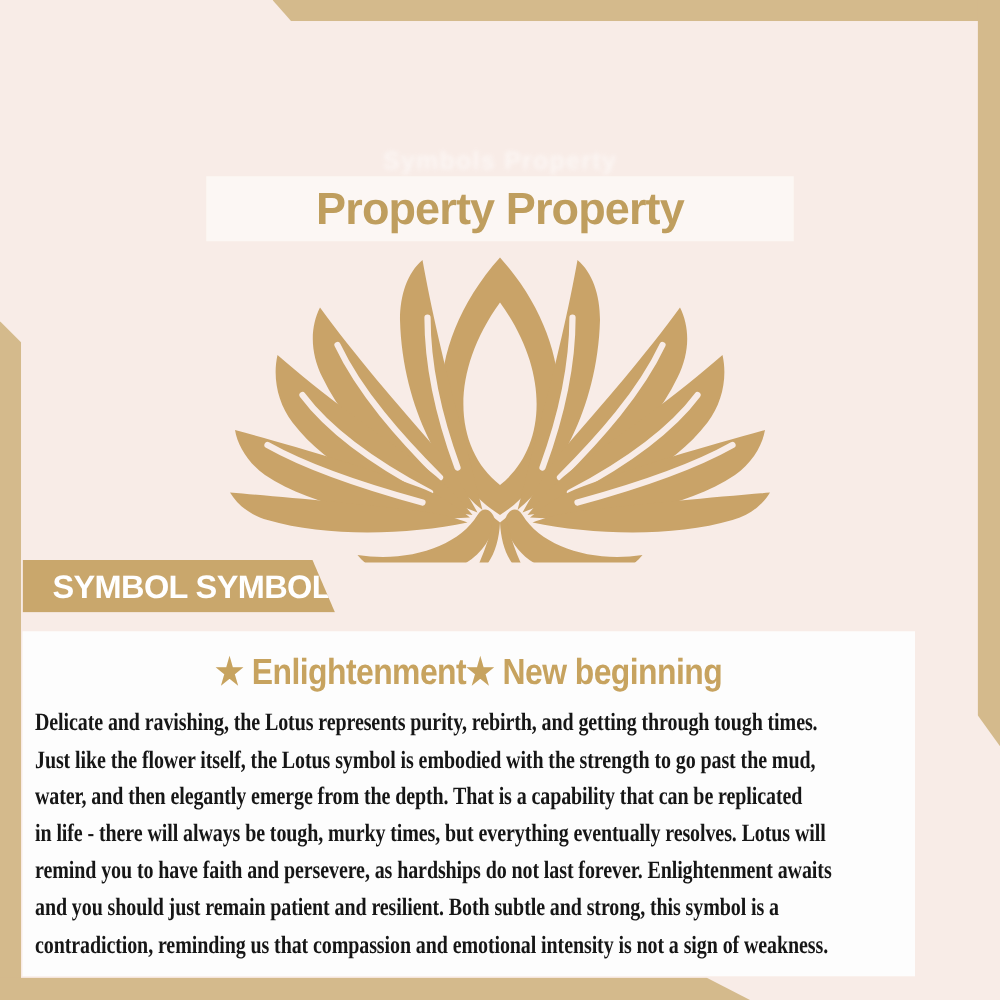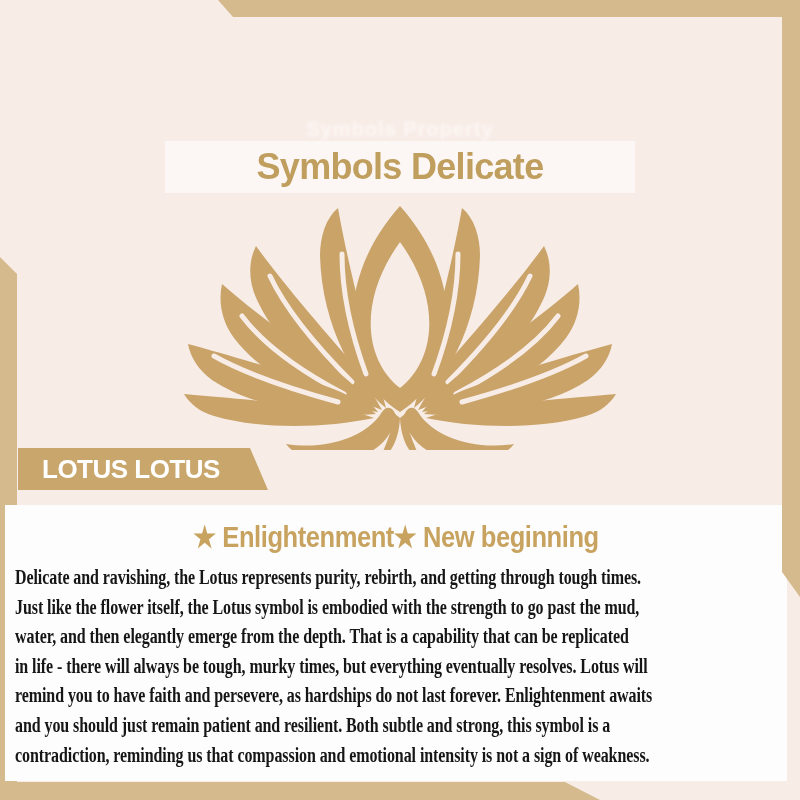--- a/index.html
+++ b/index.html
@@ -38,21 +38,21 @@
   .petal{fill:var(--c-lotus,#c9a368);}
   .slit{fill:none;stroke:var(--c-background,#f8ece7);stroke-width:5;stroke-linecap:round;}
 
   
   .banner{position:absolute;left:18px;top:448px;width:250px;height:42px;background:var(--c-banner,#c9a76c);
     clip-path:polygon(0 0,232px 0,100% 100%,0 100%);z-index:5;}
   .banner .banner-label{display:block;padding-left:24px;line-height:42px;font-size:26px;font-weight:bold;
     letter-spacing:-.5px;color:var(--c-banner_text,#ffffff);}
 
   
-  .card{position:absolute;left:5px;top:505px;width:782px;height:276px;background:var(--c-card_bg,#fdfdfd);
+  .card{position:absolute;left:18px;top:505px;width:714px;height:276px;background:var(--c-card_bg,#fdfdfd);
     z-index:4;overflow:hidden;}
   .card-heading{margin-top:15px;text-align:center;font-size:29px;font-weight:bold;letter-spacing:-.5px;
     color:var(--c-heading_gold,#c7a35f);transform:scaleX(.88);}
   .paragraph{margin-top:9px;padding-left:10px;font-family:Liberation Serif, serif;}
   .pline{white-space:nowrap;font-size:20px;font-weight:bold;line-height:29.6px;color:var(--c-text_dark,#161616);
     transform:scaleX(.8);transform-origin:left center;letter-spacing:-.1px;}
 </style>
 </head>
 <body>
 
@@ -60,21 +60,21 @@
 
   <div class="frame frame-top"></div>
   <div class="frame frame-right"></div>
   <div class="frame frame-left"></div>
   <div class="frame frame-bottom"></div>
 
 
   <div class="ghost-title">Symbols Property</div>
 
   <div class="title-strip">
-    <span class="title">Symbols Delicate</span>
+    <span class="title">Property Property</span>
   </div>
 
   <div class="lotus">
     <svg viewBox="0 0 460 252">
       <defs>
         <g id="lhalf">
           <path class="petal" d="M216,210 C186,186 152,130 150,58 C150,38 156,20 168,10 C174,44 186,98 198,140 C204,162 210,188 216,210 Z"></path>
           <path class="slit" d="M196,176 C182,138 172,96 172,56"></path>
           <path class="petal" d="M212,212 C168,196 114,158 88,104 C78,84 78,64 86,48 C112,84 150,128 178,160 C190,174 202,194 212,212 Z"></path>
           <path class="slit" d="M182,184 C150,152 118,116 100,78"></path>
@@ -88,21 +88,21 @@
         </g>
       </defs>
       <path class="petal" fill-rule="evenodd" d="M230,214 C172,178 162,84 230,8 C298,84 288,178 230,214 Z
            M230,190 C194,162 188,102 230,44 C272,102 266,162 230,190 Z"></path>
       <use href="#lhalf"></use>
       <use href="#lhalf" transform="translate(460,0) scale(-1,1)"></use>
     </svg>
   </div>
 
   <div class="banner">
-    <span class="banner-label">LOTUS LOTUS</span>
+    <span class="banner-label">SYMBOL SYMBOL</span>
   </div>
 
   <div class="card">
     <div class="card-heading">★ Enlightenment★ New beginning</div>
     <div class="paragraph">
       <div class="pline">Delicate and ravishing, the Lotus represents purity, rebirth, and getting through tough times.</div>
       <div class="pline">Just like the flower itself, the Lotus symbol is embodied with the strength to go past the mud,</div>
       <div class="pline">water, and then elegantly emerge from the depth. That is a capability that can be replicated</div>
       <div class="pline">in life - there will always be tough, murky times, but everything eventually resolves. Lotus will</div>
       <div class="pline">remind you to have faith and persevere, as hardships do not last forever. Enlightenment awaits</div>

